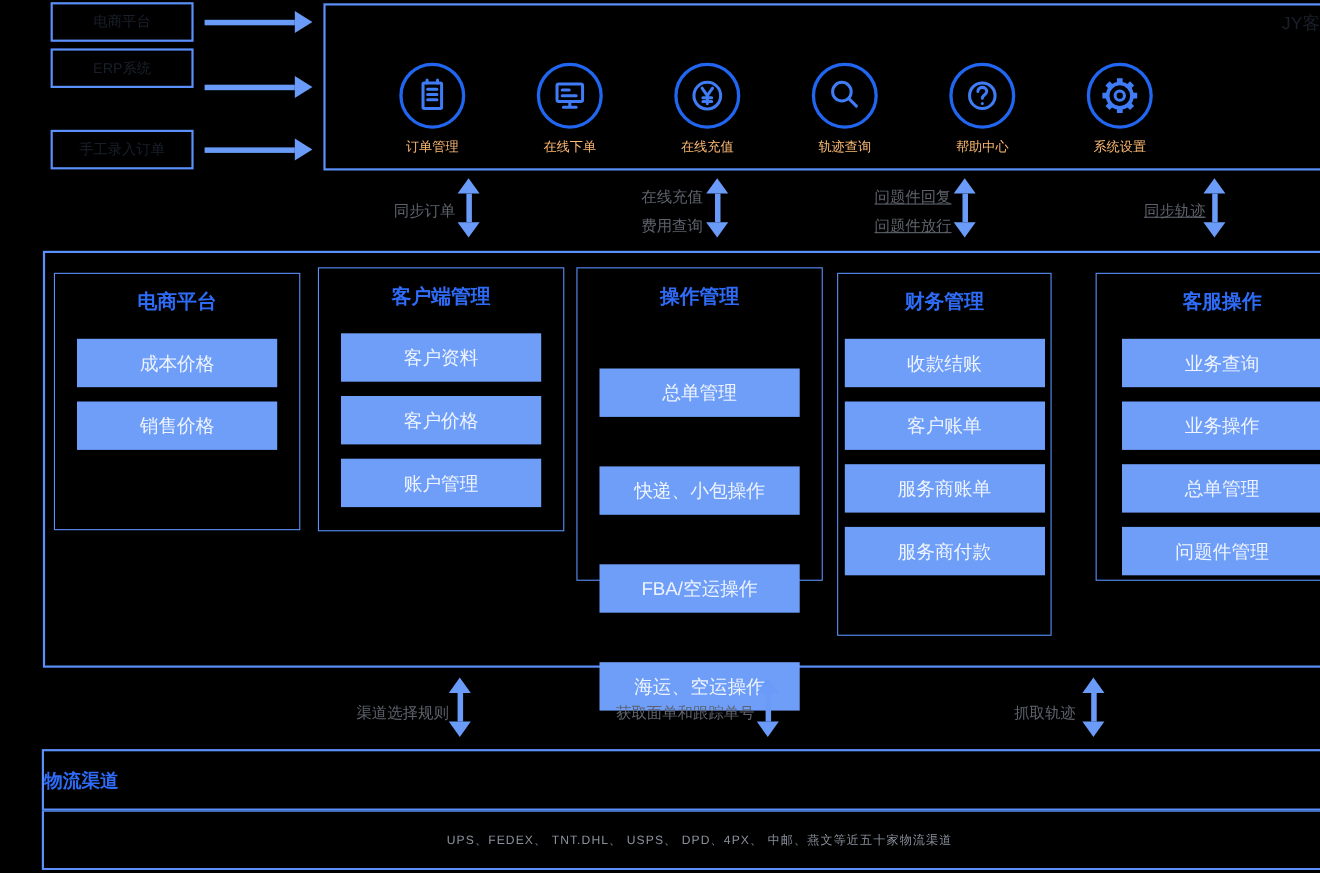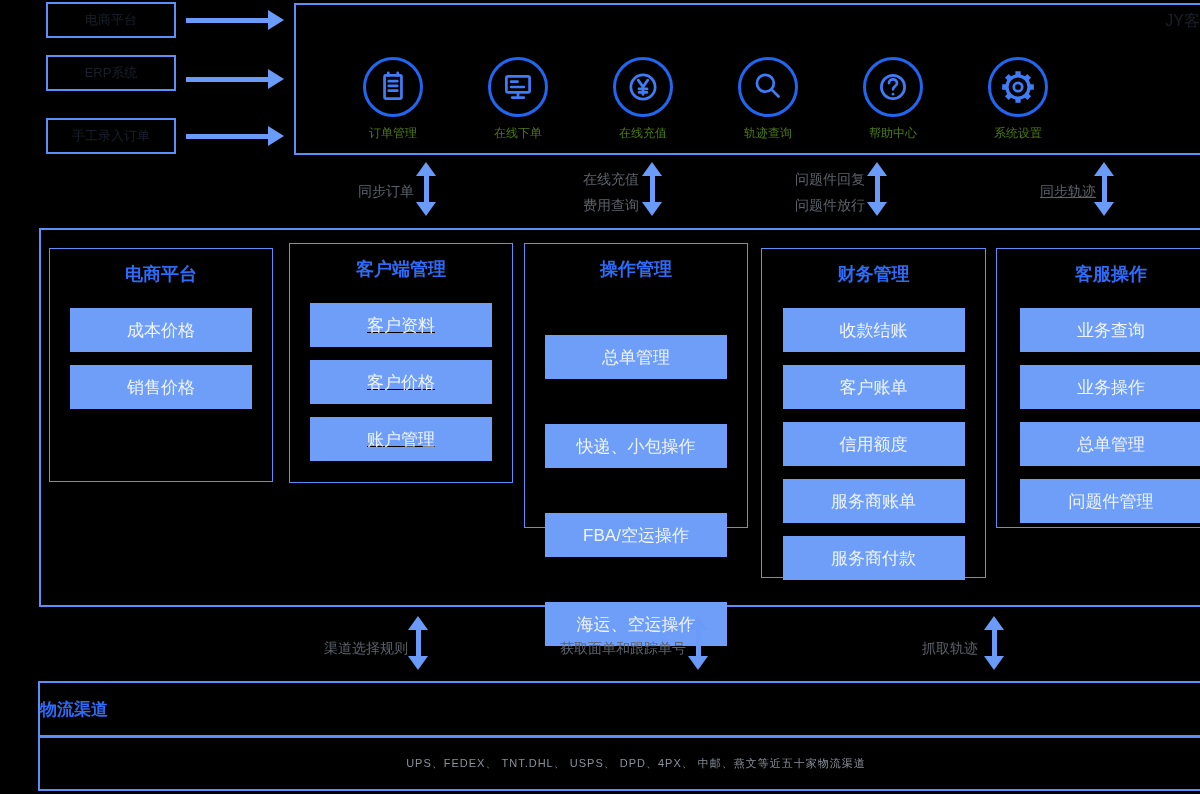--- a/index.html
+++ b/index.html
@@ -16,21 +16,21 @@
   .harrow{position:absolute;height:20px;display:flex;align-items:center;}
   .hshaft{height:5px;flex:1;background:var(--arrow);}
   .hhead{width:0;height:0;border-top:10px solid transparent;border-bottom:10px solid transparent;border-left:16px solid var(--arrow);}
 
   .client-box{position:absolute;left:258px;top:3px;width:936px;height:148px;border:2px solid var(--border);}
   .client-title{position:absolute;left:0;right:0;top:6px;text-align:right;font-size:16px;color:var(--dark);}
   .mod-row{position:absolute;left:0;top:52px;width:936px;display:flex;padding-left:64px;gap:59px;}
   .mod{width:66px;display:flex;flex-direction:column;align-items:center;}
   .mod-circle{width:60px;height:60px;border:3px solid var(--icon);border-radius:50%;
     display:flex;align-items:center;justify-content:center;box-sizing:border-box;}
-  .mod-label{margin-top:8px;font-size:12px;color:#4d7c0f;white-space:nowrap;}
+  .mod-label{margin-top:8px;font-size:12px;color:#fdba74;white-space:nowrap;}
 
   .varrow{position:absolute;width:20px;display:flex;flex-direction:column;align-items:center;}
   .vhead-up{width:0;height:0;border-left:10px solid transparent;border-right:10px solid transparent;border-bottom:14px solid var(--arrow);}
   .vhead-down{width:0;height:0;border-left:10px solid transparent;border-right:10px solid transparent;border-top:14px solid var(--arrow);}
   .vshaft{width:5px;flex:1;background:var(--arrow);}
 
   .link-label{position:absolute;font-size:14px;color:var(--gray);text-align:right;}
   .link-label div{line-height:26px;white-space:nowrap;}
   .link-label.single div{line-height:20px;}
 
@@ -50,21 +50,21 @@
 </style>
 </head>
 <body>
 
 <div class="canvas">
 
   <div id="sources">
       <div class="src-box" style="top: 2px;">
         <span>电商平台</span>
       </div>
-      <div class="src-box" style="top: 55px;">
+      <div class="src-box" style="top: 44px;">
         <span>ERP系统</span>
       </div>
       <div class="src-box" style="top: 118px;">
         <span>手工录入订单</span>
       </div>
     </div>
   <div id="h-arrows">
       <div class="harrow" style="left: 150px; top: 10px; width: 98px;">
         <div class="hshaft"></div>
         <div class="hhead"></div>
@@ -174,59 +174,58 @@
       </div>
       <div class="link-label" style="left: 531px; width: 72px; top: 166px;">
         <div>在线充值</div>
         <div>费用查询</div>
       </div>
       <div class="varrow" style="left: 831px; top: 162px; height: 54px;">
         <div class="vhead-up"></div>
         <div class="vshaft"></div>
         <div class="vhead-down"></div>
       </div>
-      <div class="link-label" style="left: 741px; width: 88px; top: 166px;">
+      <div class="link-label" style="left: 741px; width: 88px; top: 166px; text-decoration: underline;">
         <div>问题件回复</div>
         <div>问题件放行</div>
       </div>
       <div class="varrow" style="left: 1058px; top: 162px; height: 54px;">
         <div class="vhead-up"></div>
         <div class="vshaft"></div>
         <div class="vhead-down"></div>
       </div>
       <div class="link-label single" style="left: 988px; width: 72px; top: 181px; text-decoration: underline;">
         <div>同步轨迹</div>
       </div>
     </div>
 
   <div class="system-box"></div>
   <div id="columns">
       <div class="col" style="left: 13px; top: 248px; width: 224px; height: 234px;">
         <div class="col-title">电商平台</div>
         <div class="col-btn">成本价格</div>
         <div class="col-btn">销售价格</div>
       </div>
-      <div class="col" style="left: 253px; top: 243px; width: 224px; height: 240px; text-decoration: underline;">
+      <div class="col" style="left: 253px; top: 243px; width: 224px; height: 240px;">
         <div class="col-title">客户端管理</div>
         <div class="col-btn">客户资料</div>
         <div class="col-btn">客户价格</div>
         <div class="col-btn">账户管理</div>
       </div>
       <div class="col" style="left: 488px; top: 243px; width: 224px; height: 285px; gap: 45px;">
         <div class="col-title">操作管理</div>
         <div class="col-btn">总单管理</div>
         <div class="col-btn">快递、小包操作</div>
         <div class="col-btn">FBA/空运操作</div>
         <div class="col-btn">海运、空运操作</div>
       </div>
-      <div class="col" style="left: 725px; top: 248px; width: 225px; height: 330px;">
+      <div class="col" style="left: 725px; top: 248px; width: 195px; height: 330px;">
         <div class="col-title">财务管理</div>
         <div class="col-btn">收款结账</div>
         <div class="col-btn">客户账单</div>
-        <div class="col-btn">信用额度</div>
         <div class="col-btn">服务商账单</div>
         <div class="col-btn">服务商付款</div>
       </div>
       <div class="col" style="left: 960px; top: 248px; width: 230px; height: 280px;">
         <div class="col-title">客服操作</div>
         <div class="col-btn">业务查询</div>
         <div class="col-btn">业务操作</div>
         <div class="col-btn">总单管理</div>
         <div class="col-btn">问题件管理</div>
       </div>

